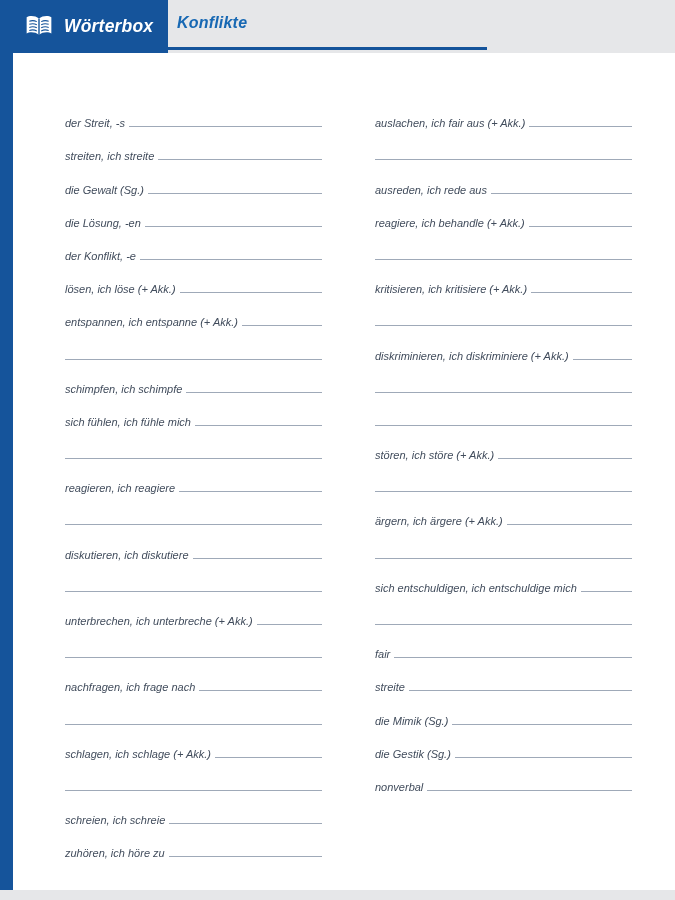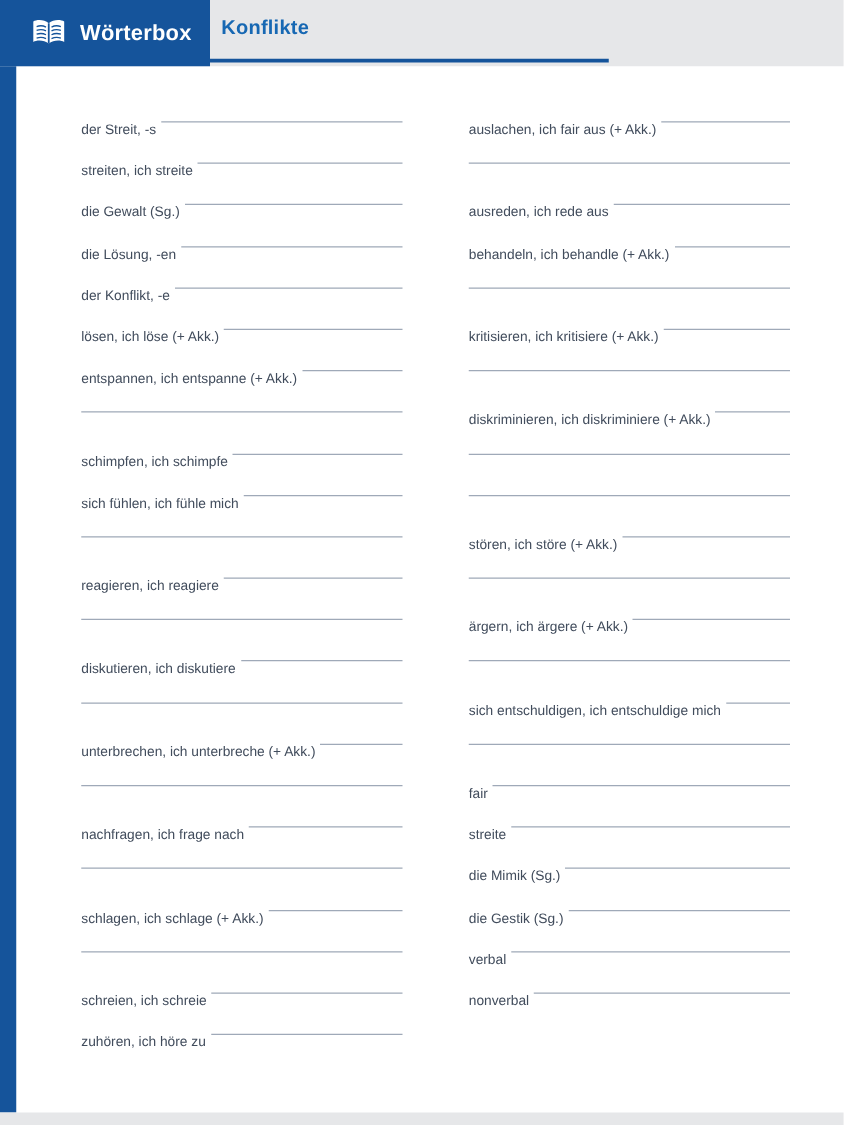--- a/index.html
+++ b/index.html
@@ -7,21 +7,21 @@
     --title-blue:#1768b3;
     --header-gray:#e6e7e9;
     --text:#414c5c;
     --line:#9fa9b8;
   }
   html,body{margin:0;padding:0;}
   body{
     width:675px;height:900px;background:#ffffff;
     font-family:"Liberation Sans",sans-serif;
   }
-  .page{position:relative;width:675px;height:900px;background:#fff;overflow:hidden;}
+  .page{position:relative;width:675px;height:900px;background:#fff;overflow:hidden;font-style:italic;}
 
   
   .header-strip{position:absolute;top:0;left:0;width:675px;height:53px;background:var(--header-gray);}
   .brand-tab{
     position:absolute;top:0;left:0;width:168px;height:53px;background:var(--brand-blue);
     display:flex;align-items:center;box-sizing:border-box;padding-left:24px;gap:10px;
   }
   .brand-label{color:#ffffff;font-weight:bold;font-size:17.5px;letter-spacing:.2px;line-height:1;}
   .page-title{
     position:absolute;left:177px;top:15px;color:var(--title-blue);
@@ -29,21 +29,21 @@
   }
   .title-underline{position:absolute;left:168px;top:47px;width:319px;height:2.5px;background:var(--brand-blue);}
 
   
   .edge-stripe{position:absolute;left:0;top:53px;width:13px;height:837px;background:var(--brand-blue);}
   .bottom-band{position:absolute;left:0;top:890px;width:675px;height:10px;background:var(--header-gray);}
 
   
   .content{position:absolute;left:65px;top:97px;width:567px;display:flex;gap:53px;}
   .col{width:257px;display:flex;flex-direction:column;}
-  .row{height:33.2px;display:flex;align-items:flex-start;}
+  .row{height:33.2px;display:flex;align-items:flex-end;}
   .lbl{
     font-size:11px;color:var(--text);white-space:nowrap;line-height:14px;
   }
   .fill{
     flex:1;height:0;border-bottom:1px solid var(--line);
     margin:0 0 3px 4px;min-width:0;
   }
   .fill.full{margin-left:0;}
 </style>
 </head>
@@ -163,21 +163,21 @@
           <span class="fill"></span>
         </div>
         <div class="row">
           <span class="fill full"></span>
         </div>
         <div class="row">
           <span class="lbl">ausreden, ich rede aus</span>
           <span class="fill"></span>
         </div>
         <div class="row">
-          <span class="lbl">behandeln, ich behandle (+ Akk.)</span>
+          <span class="lbl">reagiere, ich behandle (+ Akk.)</span>
           <span class="fill"></span>
         </div>
         <div class="row">
           <span class="fill full"></span>
         </div>
         <div class="row">
           <span class="lbl">kritisieren, ich kritisiere (+ Akk.)</span>
           <span class="fill"></span>
         </div>
         <div class="row">
@@ -221,24 +221,20 @@
         <div class="row">
           <span class="lbl">streite</span>
           <span class="fill"></span>
         </div>
         <div class="row">
           <span class="lbl">die Mimik (Sg.)</span>
           <span class="fill"></span>
         </div>
         <div class="row">
           <span class="lbl">die Gestik (Sg.)</span>
-          <span class="fill"></span>
-        </div>
-        <div class="row">
-          <span class="lbl">verbal</span>
           <span class="fill"></span>
         </div>
         <div class="row">
           <span class="lbl">nonverbal</span>
           <span class="fill"></span>
         </div>
       </div>
   </div>
 
 </div>

